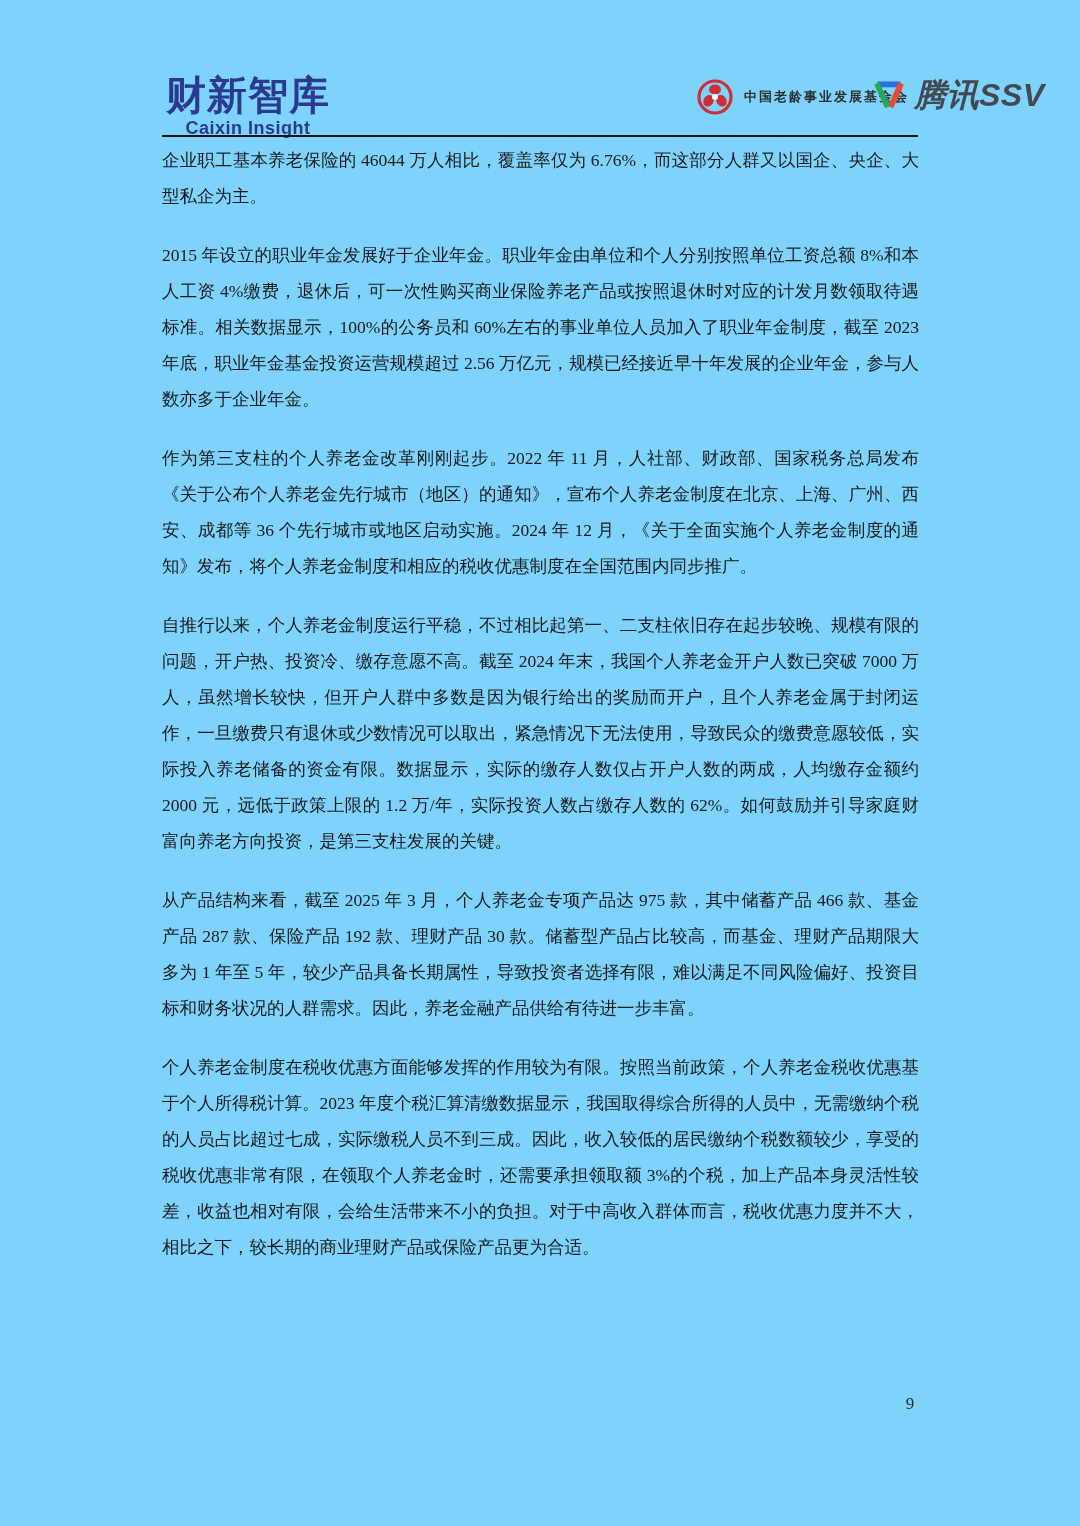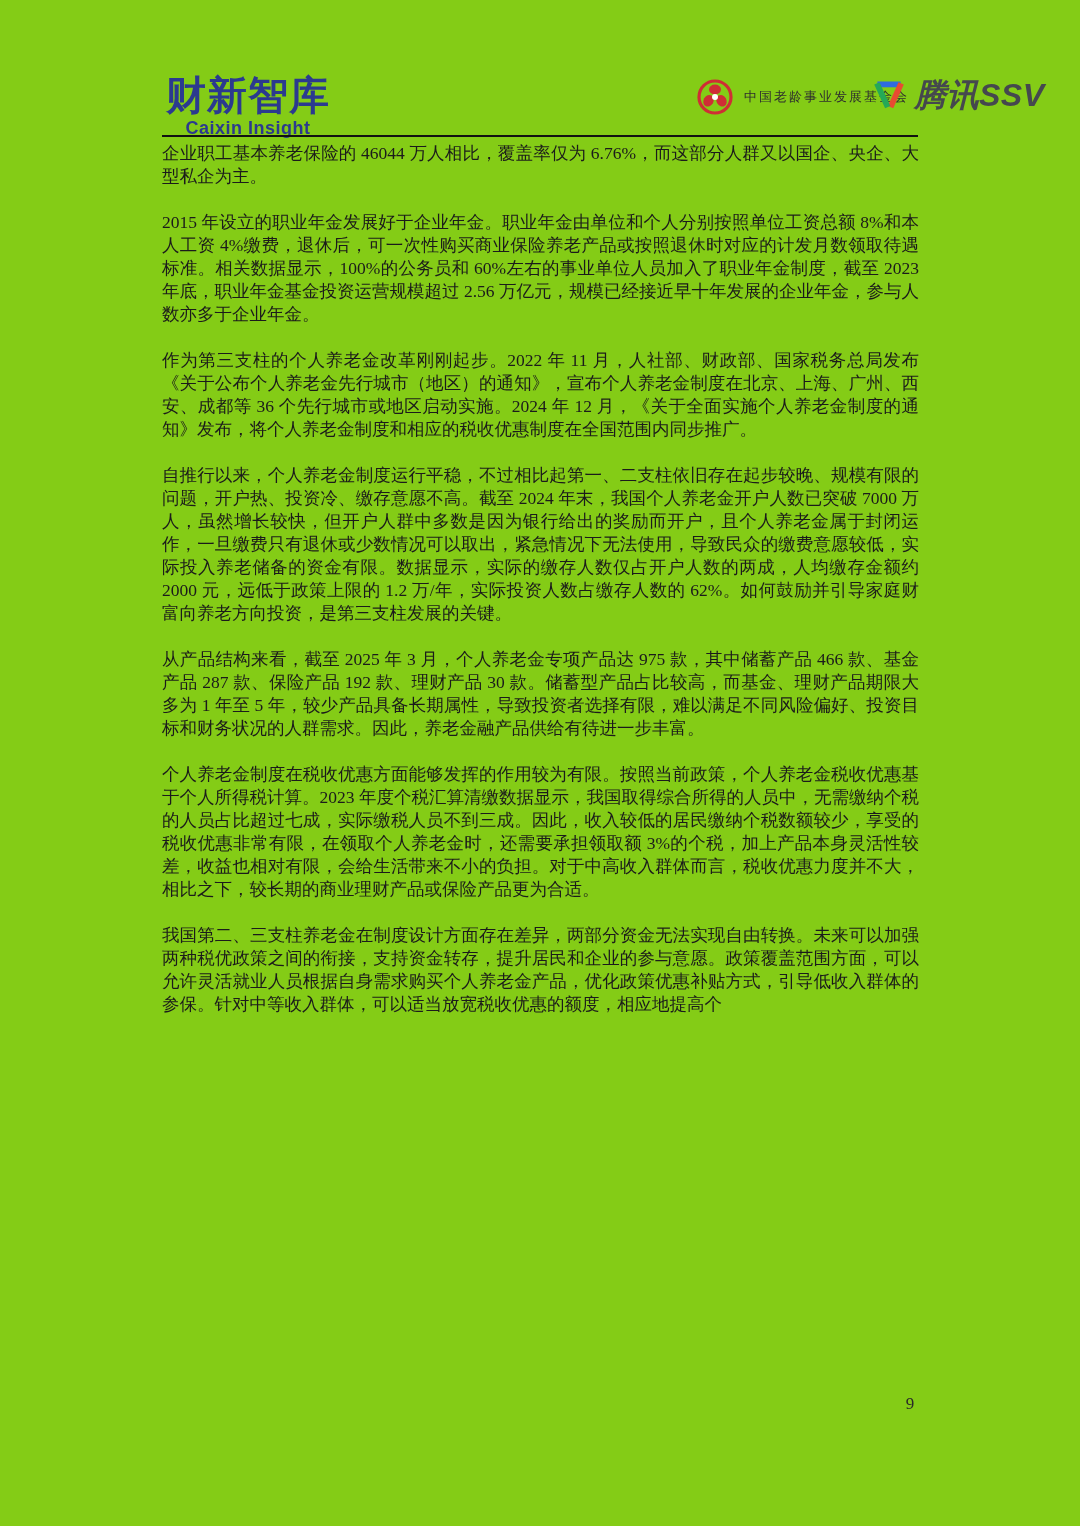--- a/index.html
+++ b/index.html
@@ -1,20 +1,20 @@
 <!DOCTYPE html>
 <html><head>
 <meta charset="utf-8">
 <style>
   html, body { margin: 0; padding: 0; background: #ffffff; }
   .page {
     position: relative;
     width: 1080px;
     height: 1526px;
-    background: #84cc16;
+    background: #7dd3fc;
     overflow: hidden;
     font-family: "Liberation Serif", "DejaVu Serif", serif;
   }
 
   
   .header { position: absolute; left: 0; top: 0; width: 1080px; height: 140px; }
 
   .caixin-logo { position: absolute; left: 163px; top: 74px; width: 170px; text-align: center; }
   .caixin-cn {
     font-family: "Liberation Sans", "DejaVu Sans", sans-serif;
@@ -34,21 +34,21 @@
     letter-spacing: 0.5px;
   }
 
   .foundation { position: absolute; left: 696px; top: 78px; height: 38px; display: flex; align-items: center; }
   .foundation-emblem { width: 38px; height: 38px; }
   .foundation-name {
     margin-left: 10px;
     font-size: 13px;
     letter-spacing: 2px;
     color: #2e2e2e;
-    font-weight: 400;
+    font-weight: 700;
     white-space: nowrap;
   }
 
   .tencent { position: absolute; left: 870px; top: 76px; height: 40px; display: flex; align-items: center; }
   .tencent-icon { width: 38px; height: 38px; }
   .tencent-name {
     margin-left: 6px;
     font-family: "Liberation Sans", "DejaVu Sans", sans-serif;
     font-weight: 700;
     font-style: italic;
@@ -68,21 +68,21 @@
   }
 
   
   .content {
     position: absolute;
     left: 162px;
     top: 142px;
     width: 757px;
     color: #1b1b1b;
     font-size: 17.5px;
-    line-height: 23px;
+    line-height: 36px;
     text-align: justify;
   }
   .content p { margin: 0 0 23px 0; }
   .content p:last-child { margin-bottom: 0; }
 
   
   .page-number {
     position: absolute;
     left: 880px;
     top: 1394px;
@@ -129,18 +129,17 @@
     <div class="header-rule"></div>
   </div>
 
   <div class="content">
     <p>企业职工基本养老保险的 46044 万人相比，覆盖率仅为 6.76%，而这部分人群又以国企、央企、大型私企为主。</p>
     <p>2015 年设立的职业年金发展好于企业年金。职业年金由单位和个人分别按照单位工资总额 8%和本人工资 4%缴费，退休后，可一次性购买商业保险养老产品或按照退休时对应的计发月数领取待遇标准。相关数据显示，100%的公务员和 60%左右的事业单位人员加入了职业年金制度，截至 2023 年底，职业年金基金投资运营规模超过 2.56 万亿元，规模已经接近早十年发展的企业年金，参与人数亦多于企业年金。</p>
     <p>作为第三支柱的个人养老金改革刚刚起步。2022 年 11 月，人社部、财政部、国家税务总局发布《关于公布个人养老金先行城市（地区）的通知》，宣布个人养老金制度在北京、上海、广州、西安、成都等 36 个先行城市或地区启动实施。2024 年 12 月，《关于全面实施个人养老金制度的通知》发布，将个人养老金制度和相应的税收优惠制度在全国范围内同步推广。</p>
     <p>自推行以来，个人养老金制度运行平稳，不过相比起第一、二支柱依旧存在起步较晚、规模有限的问题，开户热、投资冷、缴存意愿不高。截至 2024 年末，我国个人养老金开户人数已突破 7000 万人，虽然增长较快，但开户人群中多数是因为银行给出的奖励而开户，且个人养老金属于封闭运作，一旦缴费只有退休或少数情况可以取出，紧急情况下无法使用，导致民众的缴费意愿较低，实际投入养老储备的资金有限。数据显示，实际的缴存人数仅占开户人数的两成，人均缴存金额约 2000 元，远低于政策上限的 1.2 万/年，实际投资人数占缴存人数的 62%。如何鼓励并引导家庭财富向养老方向投资，是第三支柱发展的关键。</p>
     <p>从产品结构来看，截至 2025 年 3 月，个人养老金专项产品达 975 款，其中储蓄产品 466 款、基金产品 287 款、保险产品 192 款、理财产品 30 款。储蓄型产品占比较高，而基金、理财产品期限大多为 1 年至 5 年，较少产品具备长期属性，导致投资者选择有限，难以满足不同风险偏好、投资目标和财务状况的人群需求。因此，养老金融产品供给有待进一步丰富。</p>
     <p>个人养老金制度在税收优惠方面能够发挥的作用较为有限。按照当前政策，个人养老金税收优惠基于个人所得税计算。2023 年度个税汇算清缴数据显示，我国取得综合所得的人员中，无需缴纳个税的人员占比超过七成，实际缴税人员不到三成。因此，收入较低的居民缴纳个税数额较少，享受的税收优惠非常有限，在领取个人养老金时，还需要承担领取额 3%的个税，加上产品本身灵活性较差，收益也相对有限，会给生活带来不小的负担。对于中高收入群体而言，税收优惠力度并不大，相比之下，较长期的商业理财产品或保险产品更为合适。</p>
-    <p>我国第二、三支柱养老金在制度设计方面存在差异，两部分资金无法实现自由转换。未来可以加强两种税优政策之间的衔接，支持资金转存，提升居民和企业的参与意愿。政策覆盖范围方面，可以允许灵活就业人员根据自身需求购买个人养老金产品，优化政策优惠补贴方式，引导低收入群体的参保。针对中等收入群体，可以适当放宽税收优惠的额度，相应地提高个</p>
   </div>
 
   <div class="page-number">9</div>
 
 </div>
 
 </body></html>

